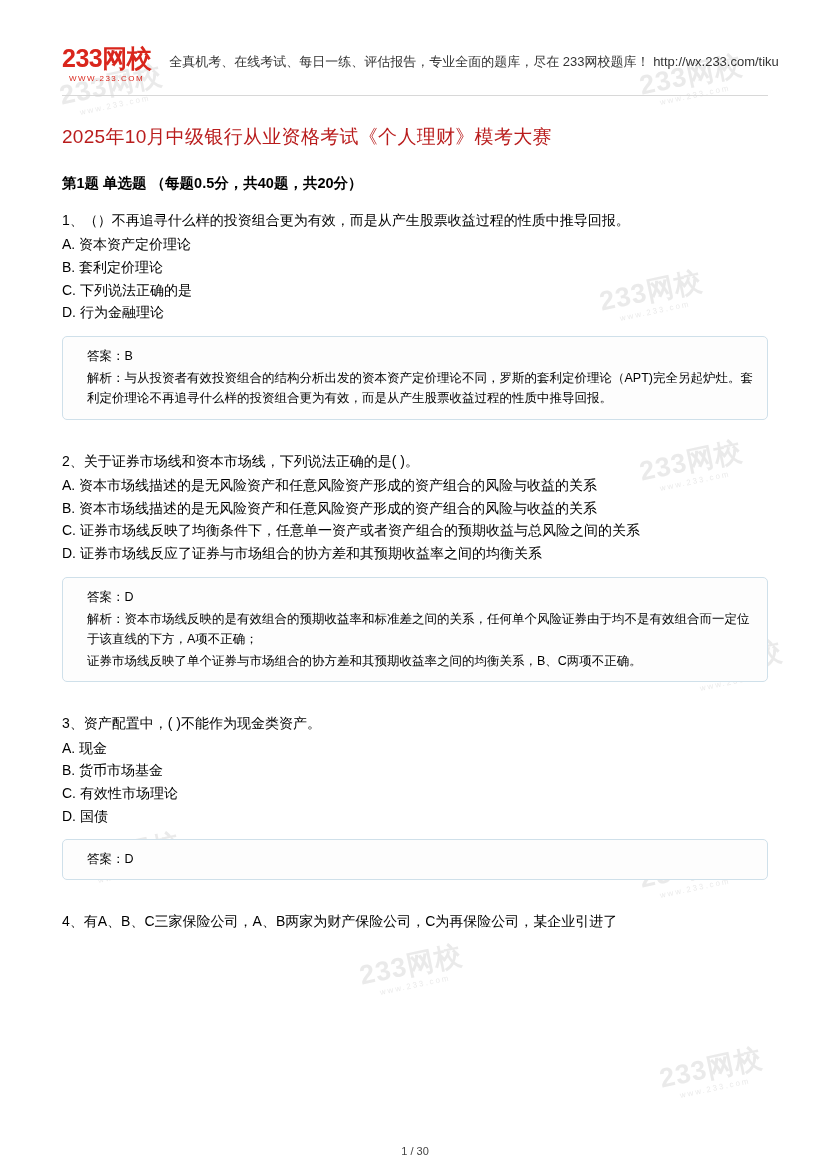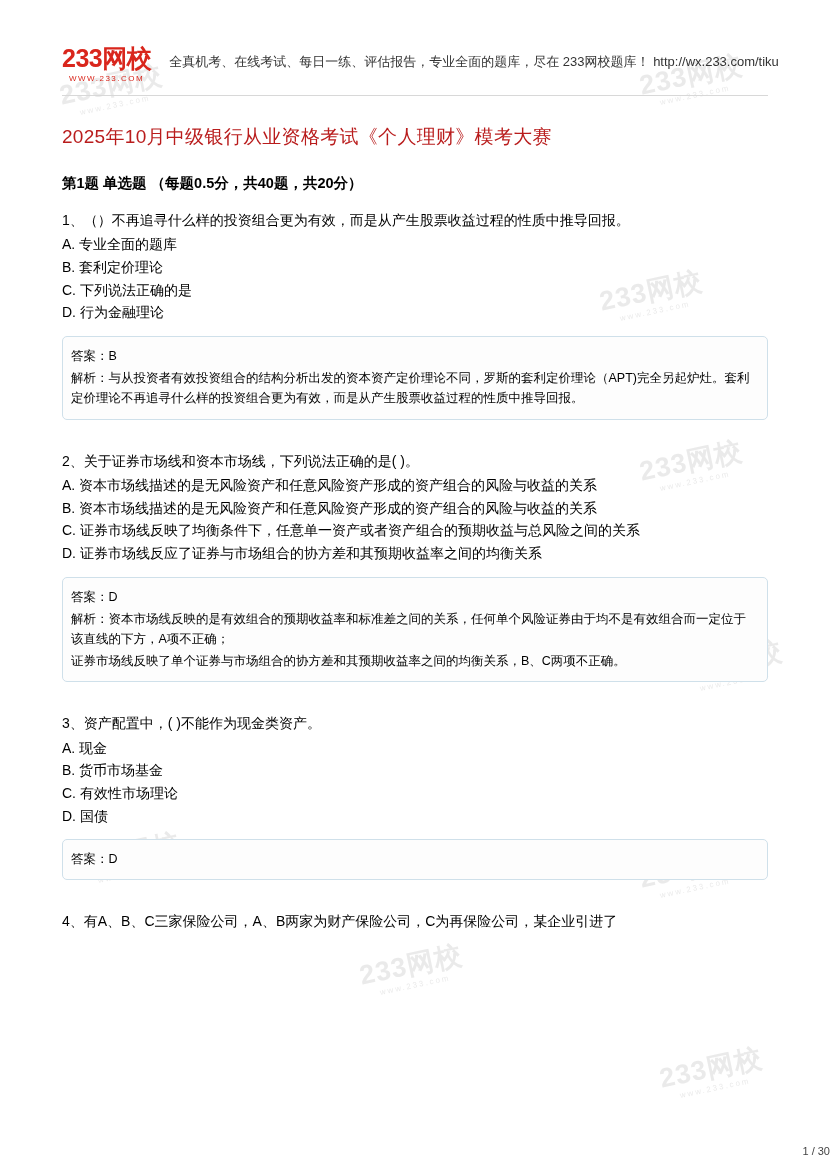--- a/index.html
+++ b/index.html
@@ -128,21 +128,21 @@
   .q-option {
     font-size: 14px;
     line-height: 1.62;
     margin: 0;
   }
 
   .answer-box {
     border: 1px solid #cfe0ea;
     border-radius: 5px;
     background: #fdfdfd;
-    padding: 9px 12px 10px 8px;
+    padding: 9px 12px 10px 24px;
     margin: 12px 0 0 0;
   }
   .answer-line {
     font-size: 12.5px;
     line-height: 1.6;
     margin: 0;
   }
   .analysis-line {
     font-size: 12.5px;
     line-height: 1.62;
@@ -150,21 +150,21 @@
   }
 
   .q-gap { height: 14px; }
 
   
   .footer {
     position: absolute;
     left: 0;
     right: 0;
     bottom: 18px;
-    text-align: right;
+    text-align: center;
     font-size: 11px;
     color: #444;
     z-index: 2;
   }
 </style>
 </head>
 <body>
 
 <div class="page">
 
@@ -220,21 +220,21 @@
   </div>
   <div class="header-rule"></div>
 
   <div class="content">
 
     <h1 class="doc-title">2025年10月中级银行从业资格考试《个人理财》模考大赛</h1>
     <div class="section-title">第1题 单选题 （每题0.5分，共40题，共20分）</div>
 
     <div class="question">
       <p class="q-stem">1、（）不再追寻什么样的投资组合更为有效，而是从产生股票收益过程的性质中推导回报。</p>
-      <p class="q-option">A. 专业全面的题库</p>
+      <p class="q-option">A. 资本资产定价理论</p>
       <p class="q-option">B. 套利定价理论</p>
       <p class="q-option">C. 下列说法正确的是</p>
       <p class="q-option">D. 行为金融理论</p>
       <div class="answer-box">
         <p class="answer-line"><span>答案：</span><span>B</span></p>
         <p class="analysis-line"><span>解析：</span><span>与从投资者有效投资组合的结构分析出发的资本资产定价理论不同，罗斯的套利定价理论（APT)完全另起炉灶。套利定价理论不再追寻什么样的投资组合更为有效，而是从产生股票收益过程的性质中推导回报。</span></p>
       </div>
     </div>
 
     <div class="q-gap"></div>

